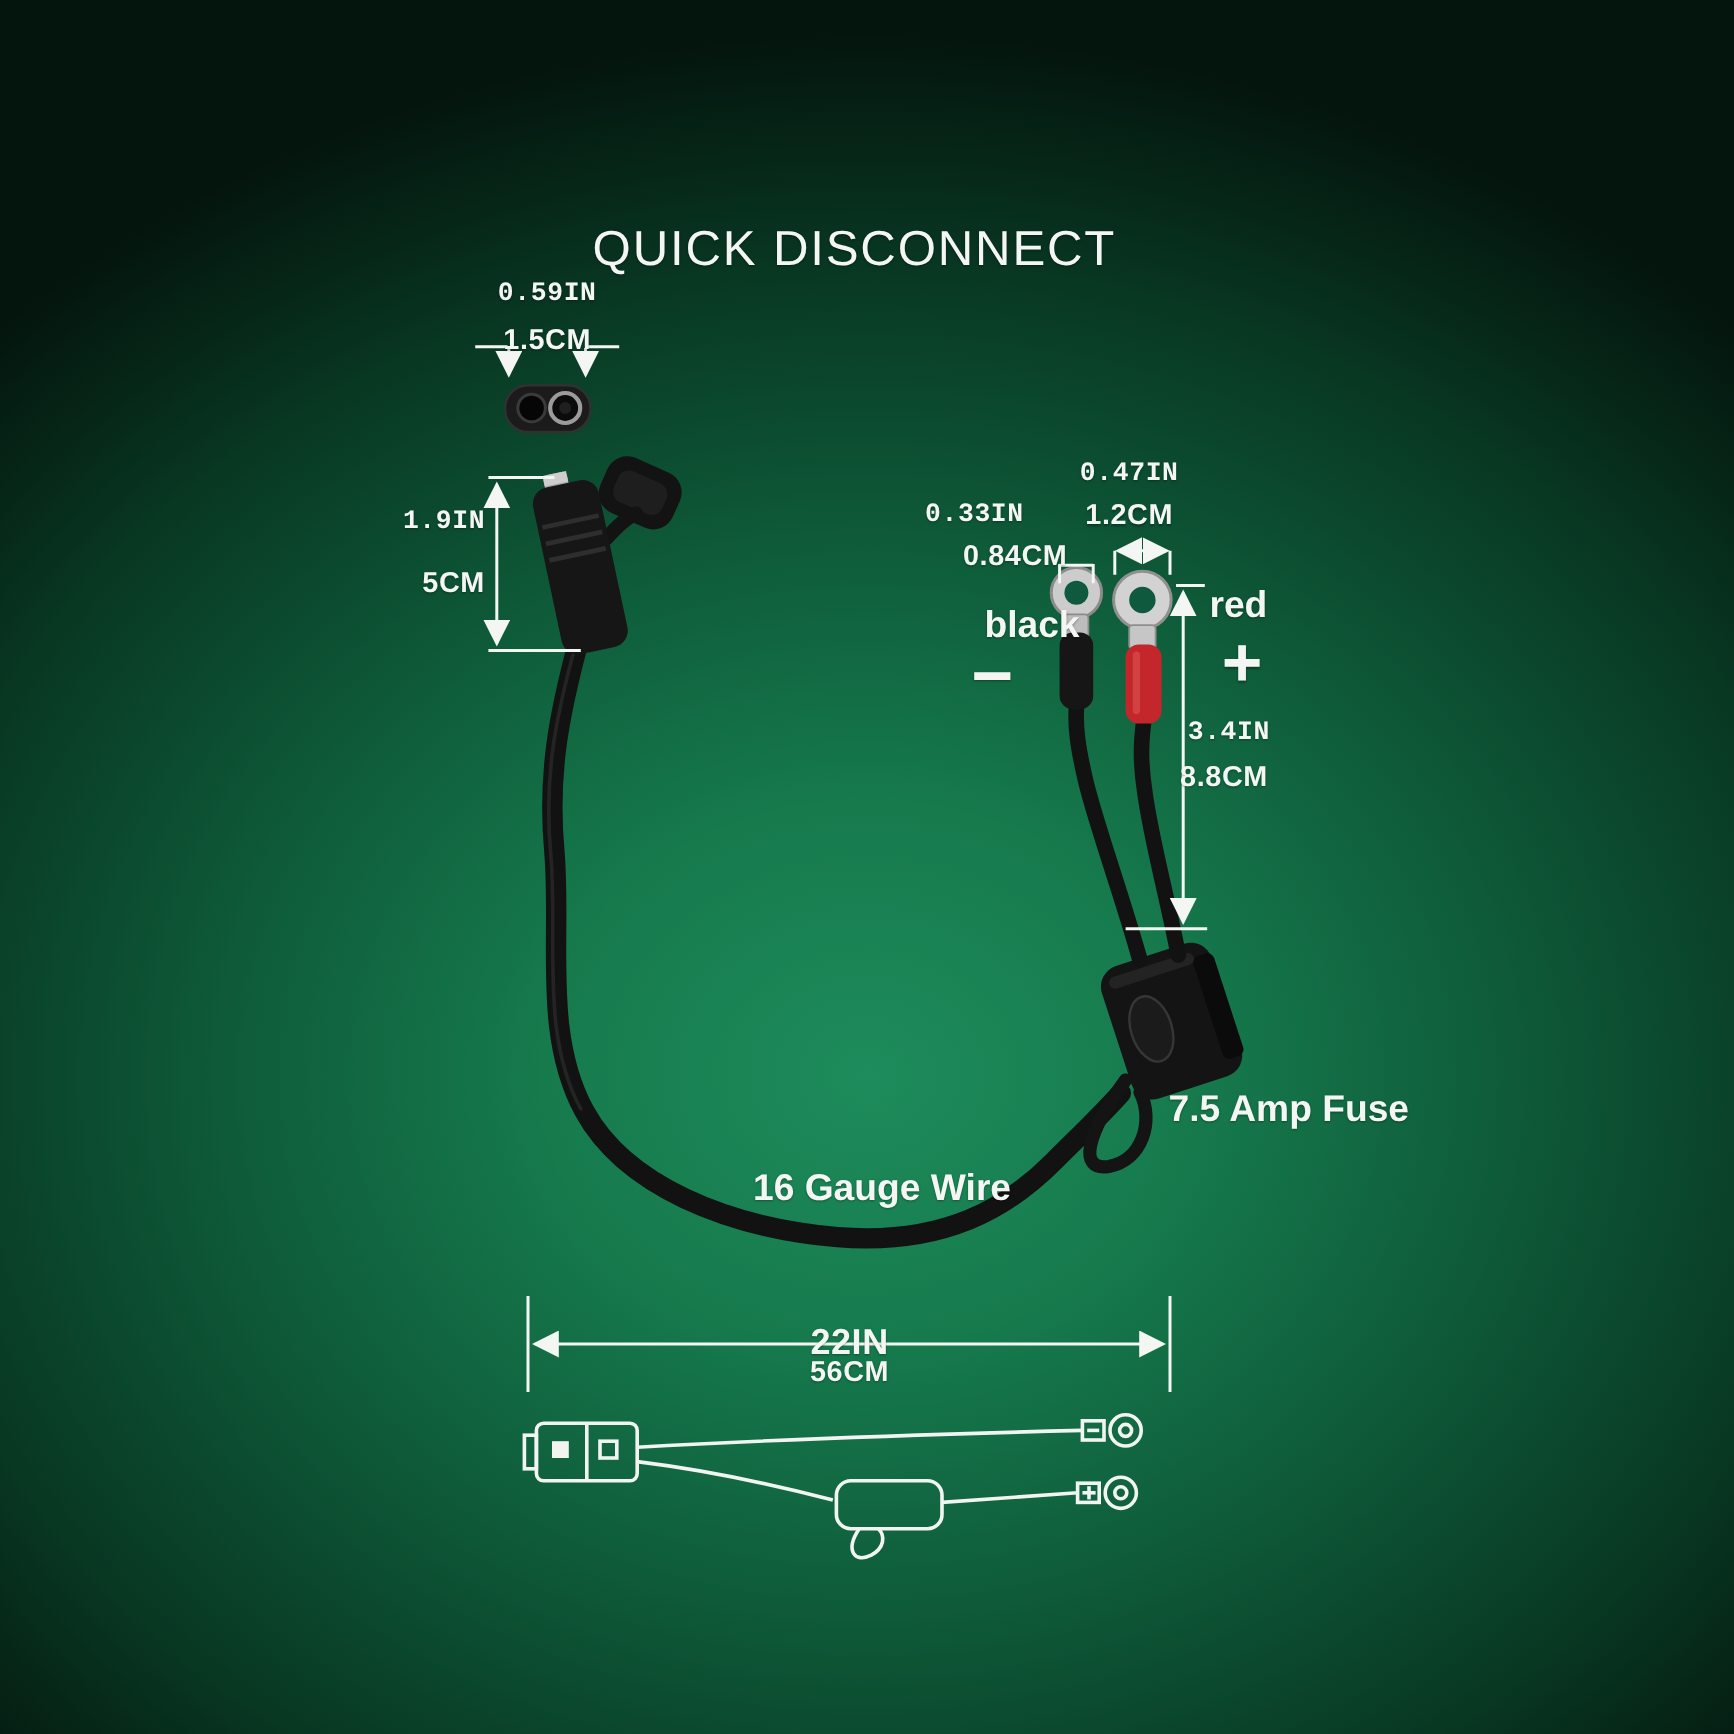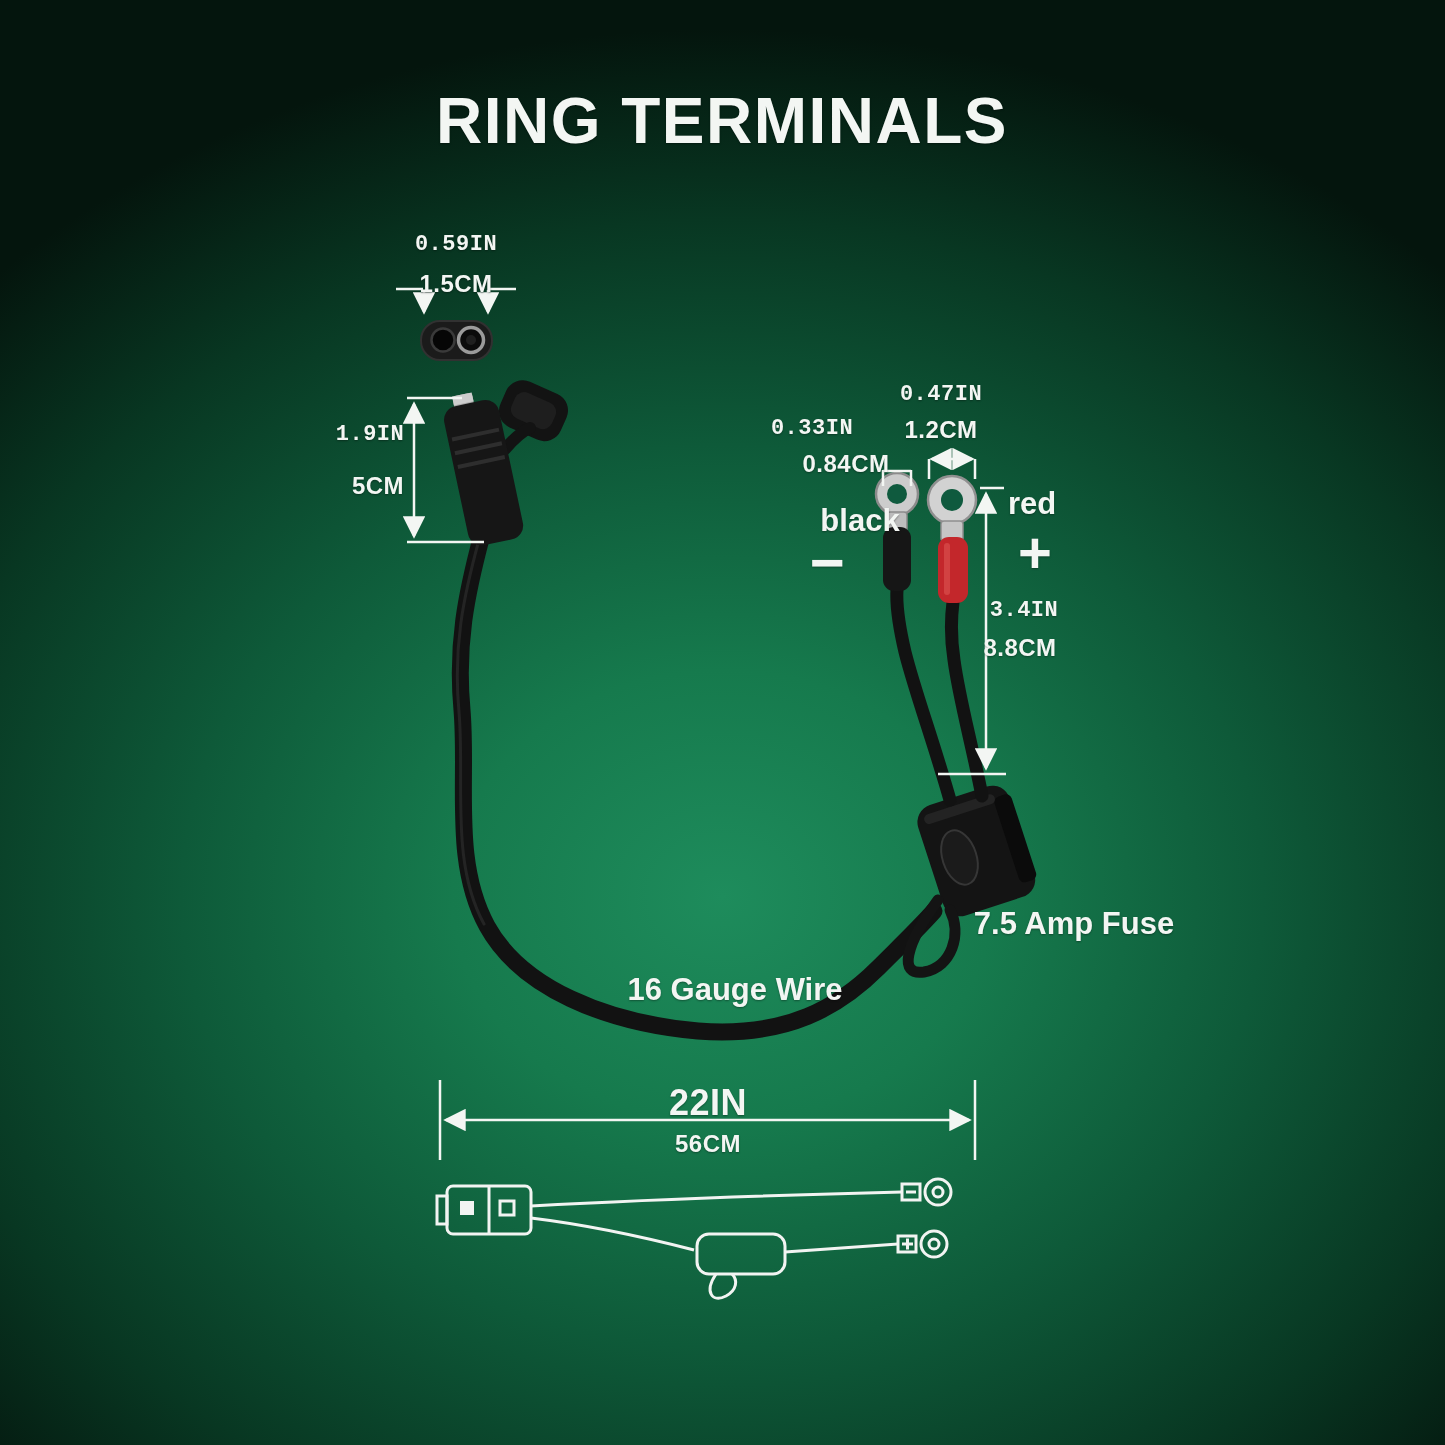--- a/index.html
+++ b/index.html
@@ -13,21 +13,21 @@
   svg.art{position:absolute;left:0;top:0;width:1445px;height:1445px;}
   .t{
     position:absolute;transform:translateX(-50%);
     color:#f3f6f3;font-weight:bold;white-space:nowrap;text-align:center;
     text-shadow:0 1px 2px rgba(0,0,0,.35);
   }
   .title{font-size:64px;letter-spacing:1.5px;}
   .subtitle{font-size:41px;font-weight:normal;letter-spacing:1.5px;}
   .dim{font-size:22px;letter-spacing:.5px;font-family:Liberation Mono, monospace;}
   .dimsm{font-size:24px;letter-spacing:.5px;}
-  .dimlg{font-size:36px;letter-spacing:.5px;}
+  .dimlg{font-size:30px;letter-spacing:.5px;margin-top:20px;}
   .label{font-size:31px;}
   .sign-minus{font-size:60px;line-height:.6;}
   .sign-plus{font-size:58px;line-height:.8;}
   .pn{font-size:61px;letter-spacing:2px;}
 </style>
 </head>
 <body>
 
 <div class="stage">
 
@@ -141,21 +141,21 @@
       <g>
         <rect x="898" y="1236" width="18" height="16"></rect>
         <line x1="902" y1="1244" x2="913" y2="1244"></line>
         <line x1="907.5" y1="1238.5" x2="907.5" y2="1249.5"></line>
         <circle cx="934" cy="1244" r="13"></circle>
         <circle cx="934" cy="1244" r="5"></circle>
       </g>
     </g>
   </svg>
 
-  <div class="t title" style="left:722px;top:84px">RING TERMINALS</div>
+  <div class="t subtitle" style="left:712px;top:184px">QUICK DISCONNECT</div>
 
   <div class="t dim" style="left:456px;top:232px">0.59IN</div>
   <div class="t dimsm" style="left:456px;top:270px">1.5CM</div>
 
   <div class="t dim" style="left:370px;top:422px">1.9IN</div>
   <div class="t dimsm" style="left:378px;top:472px">5CM</div>
 
   <div class="t dim" style="left:812px;top:416px">0.33IN</div>
   <div class="t dimsm" style="left:846px;top:450px">0.84CM</div>
 

